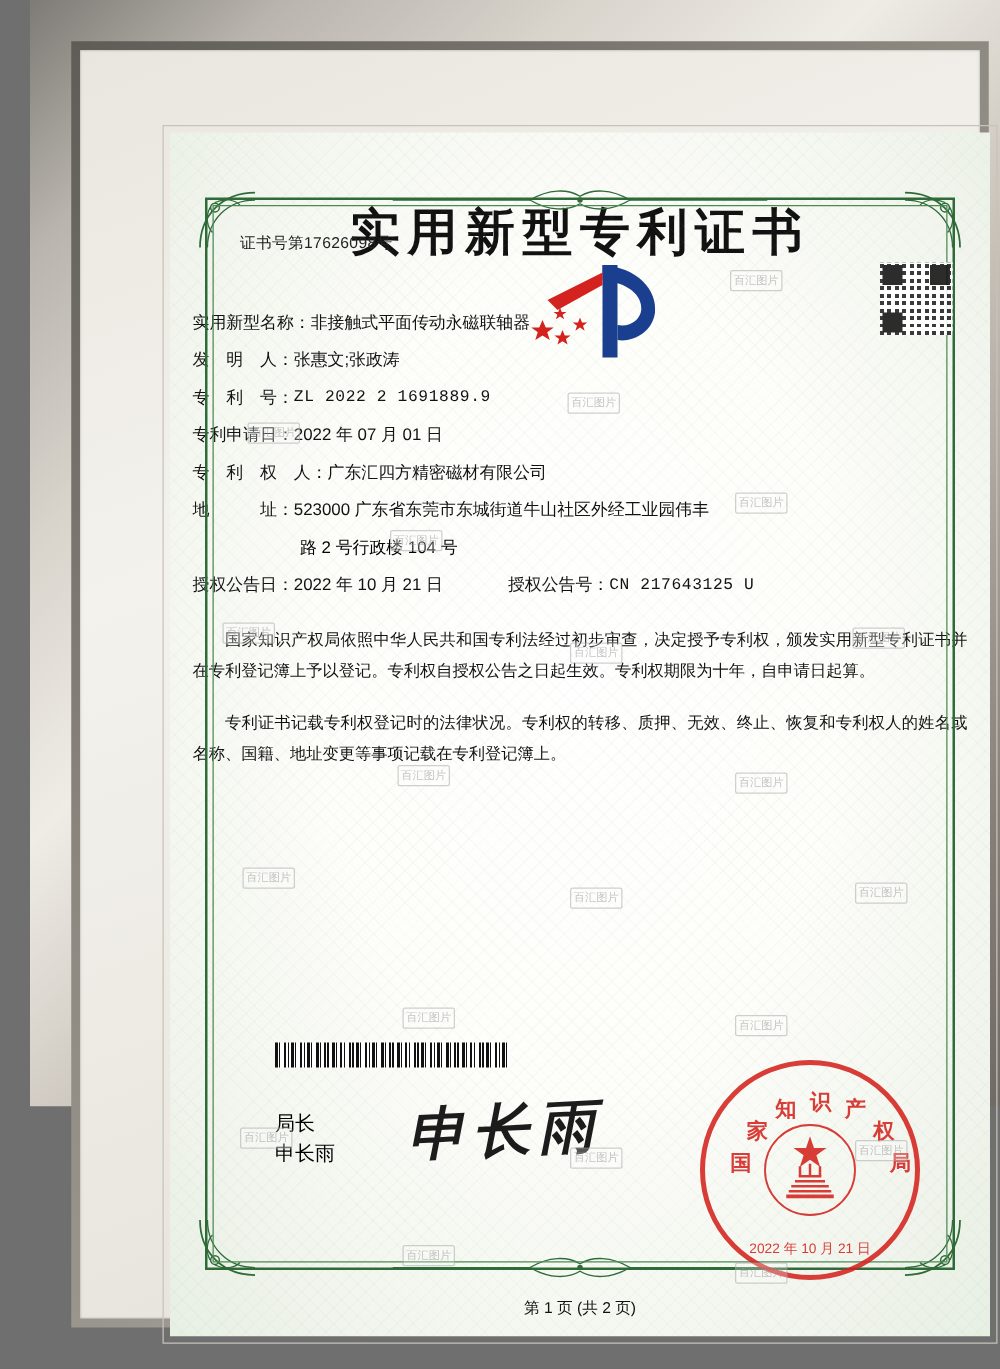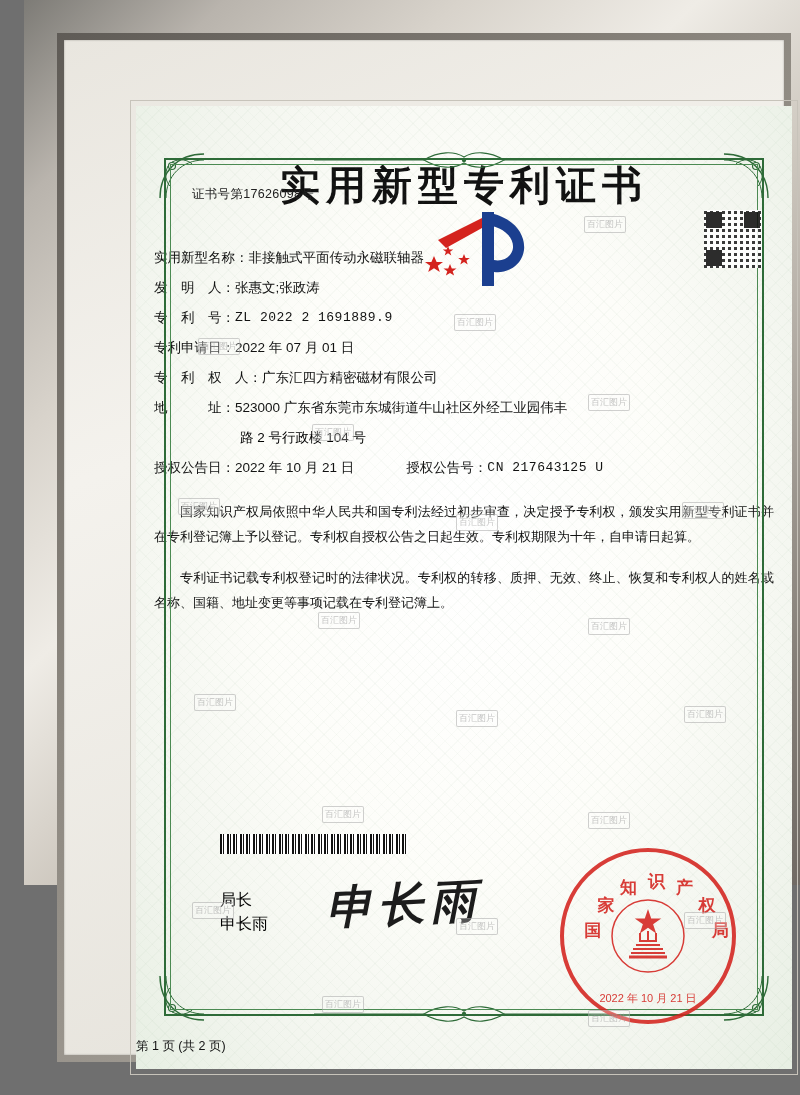--- a/index.html
+++ b/index.html
@@ -233,21 +233,21 @@
     transform: translateX(-50%);
     font-size: 11px;
     white-space: nowrap;
     color: #d4231e;
   }
 
   .page-no {
     position: absolute;
     left: 0; right: 0;
     top: 932px;
-    text-align: left;
+    text-align: center;
     font-size: 12.5px;
     color: #111;
   }
 
   
   .wm {
     position: absolute;
     font-size: 9px;
     color: rgba(150,150,150,.55);
     border: 1px solid rgba(150,150,150,.45);

